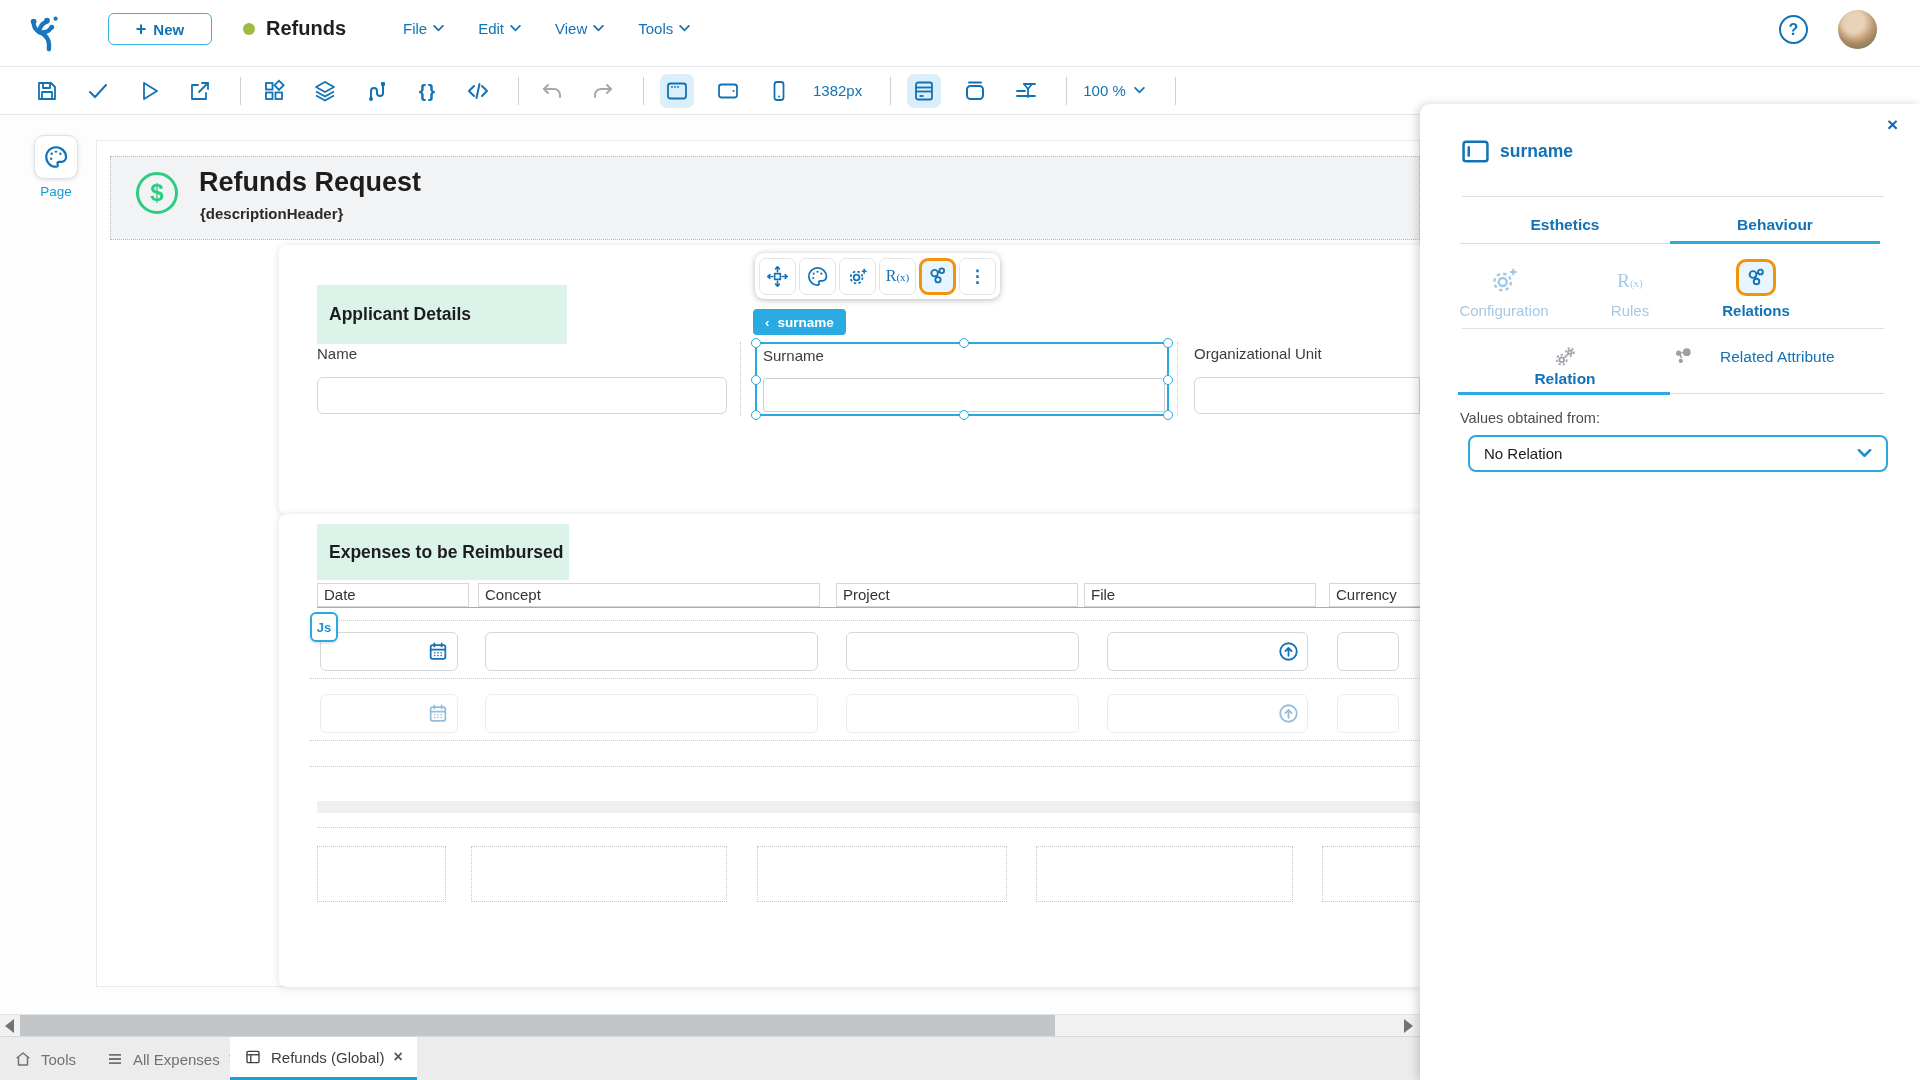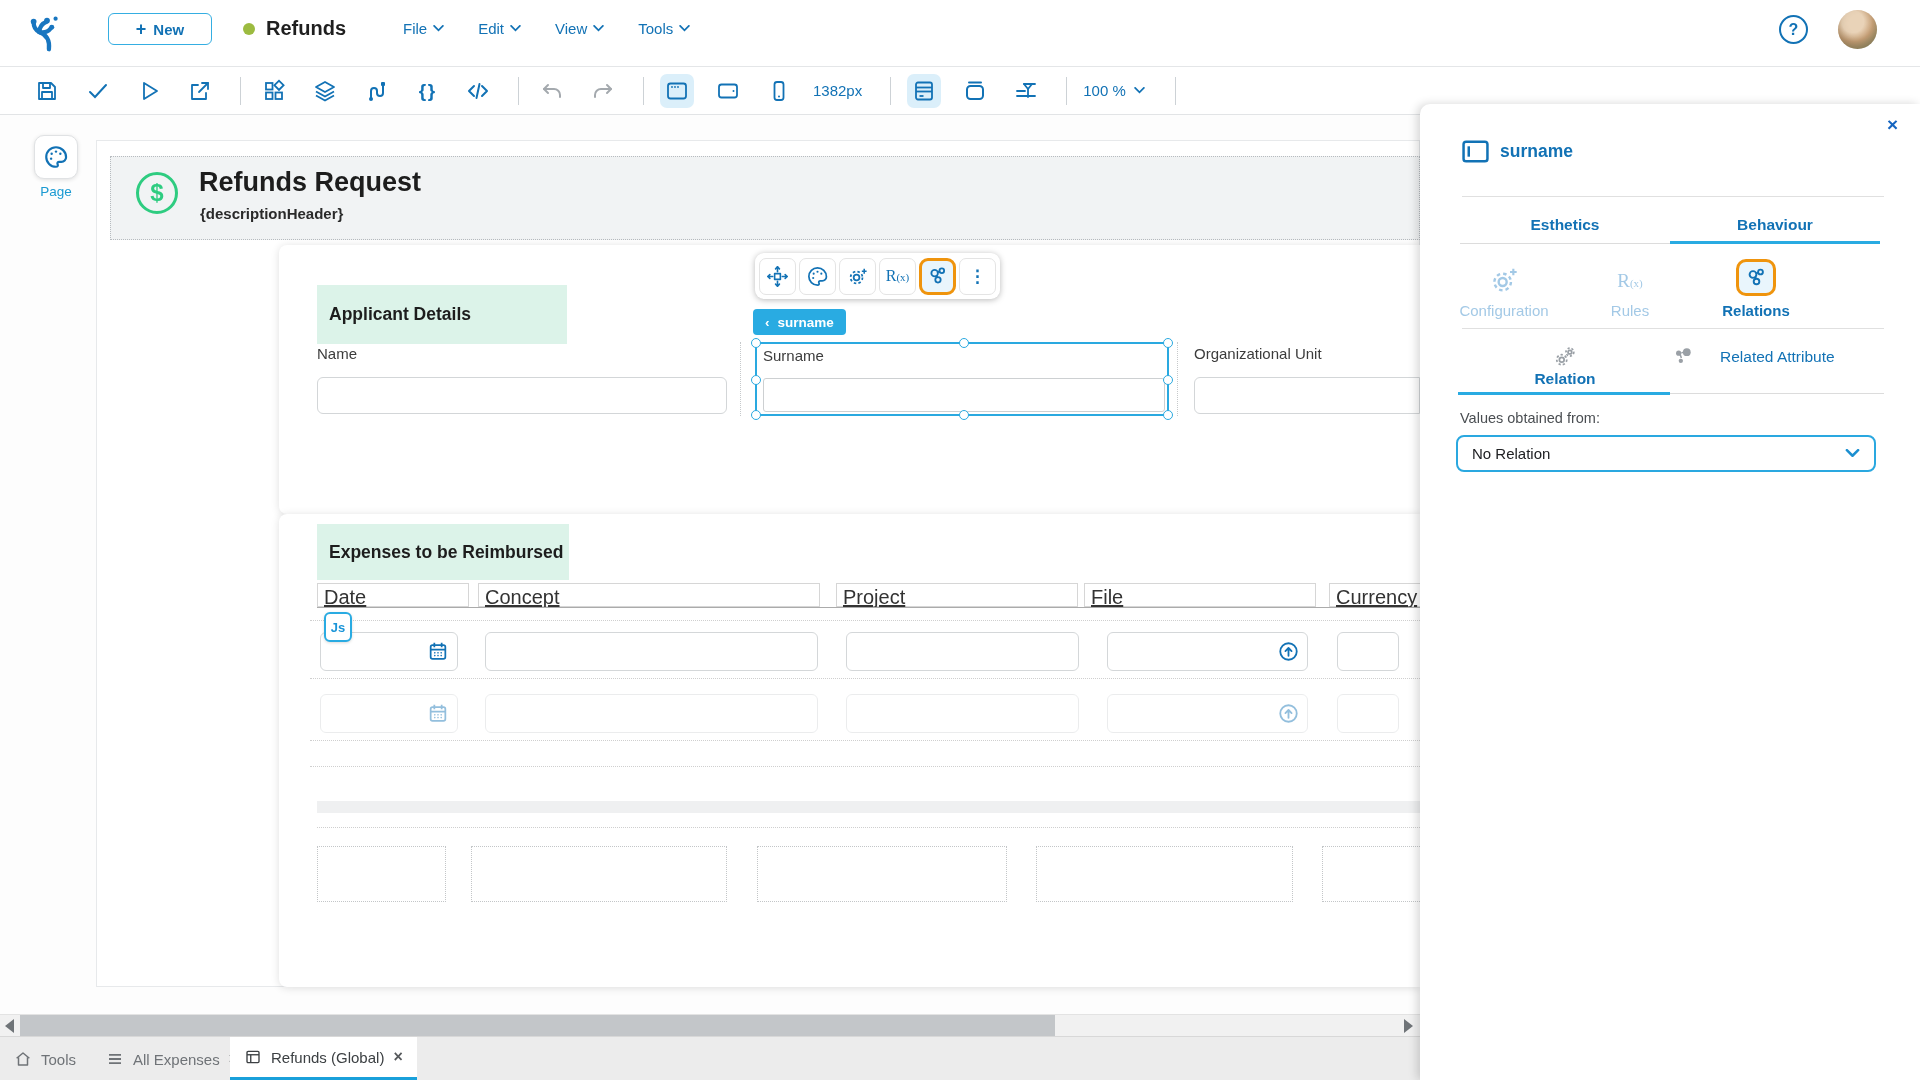--- a/index.html
+++ b/index.html
@@ -73,24 +73,24 @@
   .fbtn { width:37px; height:37px; border:1px solid #e4e4e4; border-radius:7px; background:#fff; color:#1272b5;
           display:flex; align-items:center; justify-content:center; cursor:pointer; }
   .fbtn svg { width:23px; height:23px; }
   .fbtn.orange { border:3px solid #ef940d; border-radius:9px; background:#e9f5fc; }
   .rx { font-size:16px; color:#1272b5; font-family:"Liberation Serif", serif; }
   .rx .args { font-size:11px; }
   .chip { position:absolute; left:753px; top:309px; height:26px; background:#29abe2; border-radius:4px; color:#fff; font-size:13.5px; font-weight:bold;
           display:flex; align-items:center; gap:8px; padding:0 12px; z-index:4; cursor:pointer; }
 
   
-  .thead-cell { position:absolute; top:69px; height:24px; border:1px solid #d6d6d6; font-size:20px; color:#333; padding:2px 0 0 6px; background:#fff;text-decoration:underline; }
+  .thead-cell { position:absolute; top:69px; height:24px; border:1px solid #d6d6d6; font-size:15px; color:#333; padding:2px 0 0 6px; background:#fff; }
   .thead-underline { position:absolute; left:38px; top:93px; width:1103px; border-top:1px solid #ababab; }
   .js-badge { position:absolute; left:31px; top:98px; width:28px; height:30px; background:#fff; border:2px solid #29abe2; border-radius:6px;
-              color:#1b95d8; font-size:13px; font-weight:bold; display:flex; align-items:center; justify-content:center; box-shadow:0 1px 3px rgba(0,0,0,.15); z-index:3;margin-left:14px; }
+              color:#1b95d8; font-size:13px; font-weight:bold; display:flex; align-items:center; justify-content:center; box-shadow:0 1px 3px rgba(0,0,0,.15); z-index:3; }
   .cell-input { position:absolute; height:39px; border:1px solid #d4d7d9; border-radius:6px; background:#fff; }
   .cell-icon { position:absolute; color:#1272b5; }
   .row2 { opacity:.45; }
   .dotline { position:absolute; left:31px; right:0; border-top:1px dotted #cfcfcf; }
   .graybar { position:absolute; left:38px; top:287px; width:1103px; height:12px; background:#eff0f1; }
   .dotbox { position:absolute; top:332px; height:56px; border:1px dotted #c3c6c8; background:#fff; }
 
   
   .hscroll { position:absolute; left:0; top:1014px; width:1420px; height:22px; background:#f1f1f1; border-top:1px solid #e3e3e3; z-index:2; }
   .hthumb { position:absolute; left:20px; top:0; width:1035px; height:21px; background:#c3c6c9; cursor:pointer; }
@@ -124,21 +124,21 @@
                 display:flex; align-items:center; justify-content:center; }
   .subtabs { position:absolute; left:40px; top:240px; width:424px; height:32px; }
   .subtab-l { position:absolute; left:0; top:0; width:210px; display:flex; align-items:center;flex-direction:column; }
   .subtab-l .lbl { flex:1; text-align:center; color:#1272b5; font-weight:bold; font-size:15.5px; cursor:pointer; }
   .subtab-r { position:absolute; left:210px; top:0; width:214px; display:flex; align-items:center; gap:24px; }
   .subtab-r .lbl { color:#1272b5; font-size:15.5px; cursor:pointer; }
   .subtab-icon { color:#9aa0a6; display:flex; }
   .sub-line-blue { position:absolute; left:38px; top:288px; width:212px; height:3px; background:#29abe2; }
   .sub-line-gray { position:absolute; left:250px; top:289px; width:214px; border-top:1px solid #dcdcdc; }
   .values-label { position:absolute; left:40px; top:306px; font-size:14.5px; color:#4a4e52; }
-  .dropdown { position:absolute; left:36px; top:331px; width:420px; height:37px; border:2px solid #2aa8e0; border-radius:8px; background:#fff;
+  .dropdown { position:absolute; left:48px; top:331px; width:420px; height:37px; border:2px solid #2aa8e0; border-radius:8px; background:#fff;
               display:flex; align-items:center; padding:0 14px; cursor:pointer; }
   .dropdown .val { flex:1; font-size:15px; color:#202124; }
   .dropdown svg { width:15px; height:9px; color:#1b8fd0; }
 </style>
 </head>
 <body>
 
 <div id="app">
 
   <div class="topbar">

